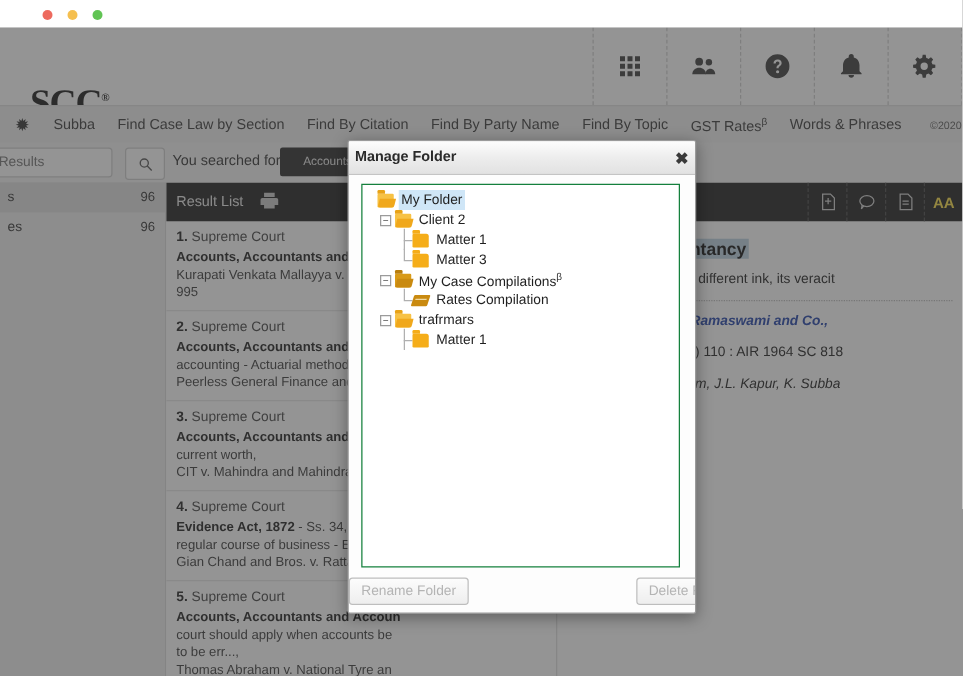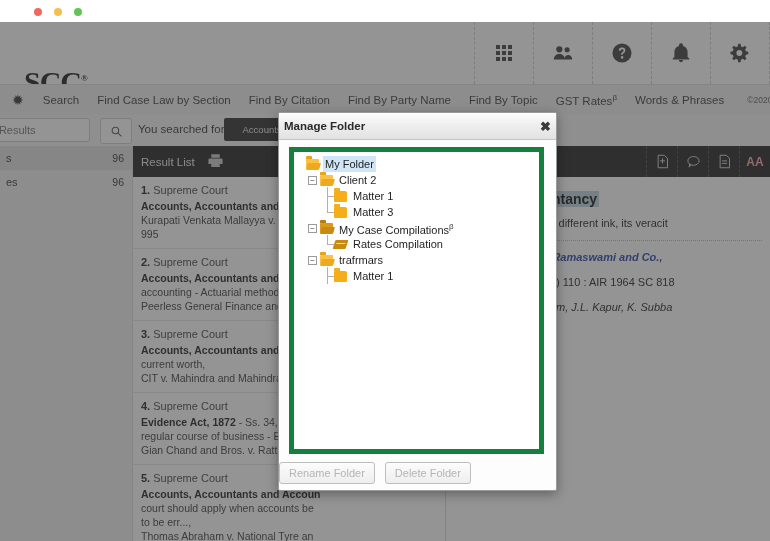--- a/index.html
+++ b/index.html
@@ -137,21 +137,21 @@
   }
   #doc-toolbar{
     height:31px;background:#1f1f1f;display:flex;align-items:center;
     justify-content:flex-end;
   }
   .doc-tool{
     width:30px;height:31px;display:flex;align-items:center;justify-content:center;
     border-left:1px dashed #4a4a4a;
   }
   .doc-tool svg{width:15px;height:15px;fill:#cfcfcf;}
-  .doc-tool .aa{color:#fca5a5;font-size:12px;font-weight:bold;}
+  .doc-tool .aa{color:#fde047;font-size:12px;font-weight:bold;}
   #doc-title{
     font-size:14px;font-weight:bold;color:#111;padding:12px 8px 6px 8px;
     line-height:20px;
   }
   #doc-title .hl{background:#bcd2e2;padding:0 2px;}
   #doc-body{font-size:11px;color:#222;line-height:17px;padding:0 8px;}
   #doc-body .divider{
     border-top:1px dotted #bdbdbd;margin:8px 0;height:0;
   }
   #doc-body .cite{color:#2244aa;font-style:italic;font-weight:bold;}
@@ -177,21 +177,21 @@
     border-bottom:1px solid #c4c4c4;
     display:flex;align-items:center;padding:0 5px;
   }
   #modal-title{font-size:11.5px;font-weight:bold;color:#2a2a2a;flex:1;}
   #modal-close{
     font-size:13px;color:#3a3a3a;cursor:pointer;line-height:13px;
     font-weight:bold;
   }
   #tree-panel{
     position:absolute;left:10px;top:34px;width:255px;height:307px;
-    background:#fff;border:5px solid #15803d;overflow:auto;box-sizing:border-box;
+    background:#fff;border:1px solid #15803d;overflow:auto;box-sizing:border-box;
   }
   .tree{list-style:none;margin:0;padding:4px 0 0 0;}
   .tnode{position:relative;font-size:11px;color:#1f1f1f;line-height:16px;}
   .trow{display:flex;align-items:center;height:16px;white-space:nowrap;}
   .toggle{
     width:9px;height:9px;border:1px solid #9b9b9b;background:#fff;
     font-size:8px;line-height:7px;text-align:center;color:#444;
     margin-right:3px;flex:none;box-sizing:border-box;cursor:pointer;
     font-family:"Liberation Sans",sans-serif;
   }
@@ -240,21 +240,21 @@
     content:"";position:absolute;left:2px;top:3px;width:9px;height:1px;
     background:#f2d9a0;
   }
   .tlabel{padding:0 2px;}
   .tlabel.selected{background:#cfe6f7;}
   .tlabel sup{font-size:8px;color:#333;}
   .children{list-style:none;margin:0;padding-left:14px;}
 
   #modal-footer{
     position:absolute;left:0;bottom:0;width:316px;height:34px;
-    display:flex;align-items:center;justify-content:flex-start;gap:10px;
+    display:flex;align-items:center;justify-content:space-between;gap:10px;
   }
   .mbtn{
     height:22px;min-width:78px;padding:0 9px;font-size:11px;
     border:1px solid #bdbdbd;border-radius:3px;
     background:linear-gradient(to bottom,#fcfcfc,#eeeeee);
     color:#b4b4b4;cursor:default;box-sizing:border-box;
     font-family:"Liberation Sans",sans-serif;
   }
   .mbtn.enabled{
     color:#1c1c1c;border-color:#8d8d8d;
@@ -319,21 +319,21 @@
       <div class="hdr-icon">
         <svg viewBox="0 0 24 24">
             <path d="M21 13.3v-2.6l-2.6-.5a6.8 6.8 0 0 0-.8-1.9l1.5-2.2-1.9-1.9-2.2 1.5a6.8 6.8 0 0 0-1.9-.8L12.6 2h-2.6l-.5 2.9a6.8 6.8 0 0 0-1.9.8L5.4 4.2 3.5 6.1 5 8.3a6.8 6.8 0 0 0-.8 1.9L1.6 10.7v2.6l2.6.5a6.8 6.8 0 0 0 .8 1.9l-1.5 2.2 1.9 1.9 2.2-1.5a6.8 6.8 0 0 0 1.9.8l.5 2.9h2.6l.5-2.9a6.8 6.8 0 0 0 1.9-.8l2.2 1.5 1.9-1.9-1.5-2.2a6.8 6.8 0 0 0 .8-1.9zM11.3 15.2A3.2 3.2 0 1 1 14.5 12a3.2 3.2 0 0 1-3.2 3.2z"></path>
           </svg>
       </div>
     </div>
   </div>
 
   <div id="nav-bar">
     <span class="navtools">✹</span>
-    <span class="nav-item"><span>Search</span></span>
+    <span class="nav-item"><span>Subba</span></span>
     <span class="nav-item"><span>Find Case Law by Section</span></span>
     <span class="nav-item"><span>Find By Citation</span></span>
     <span class="nav-item"><span>Find By Party Name</span></span>
     <span class="nav-item"><span>Find By Topic</span></span>
     <span class="nav-item"><span>GST Rates</span><sup>β</sup></span>
     <span class="nav-item"><span>Words &amp; Phrases</span></span>
     <span id="copyright">©2020 EBC Publishing Pvt. Ltd., Inc</span>
   </div>
 
   <div id="search-strip">

